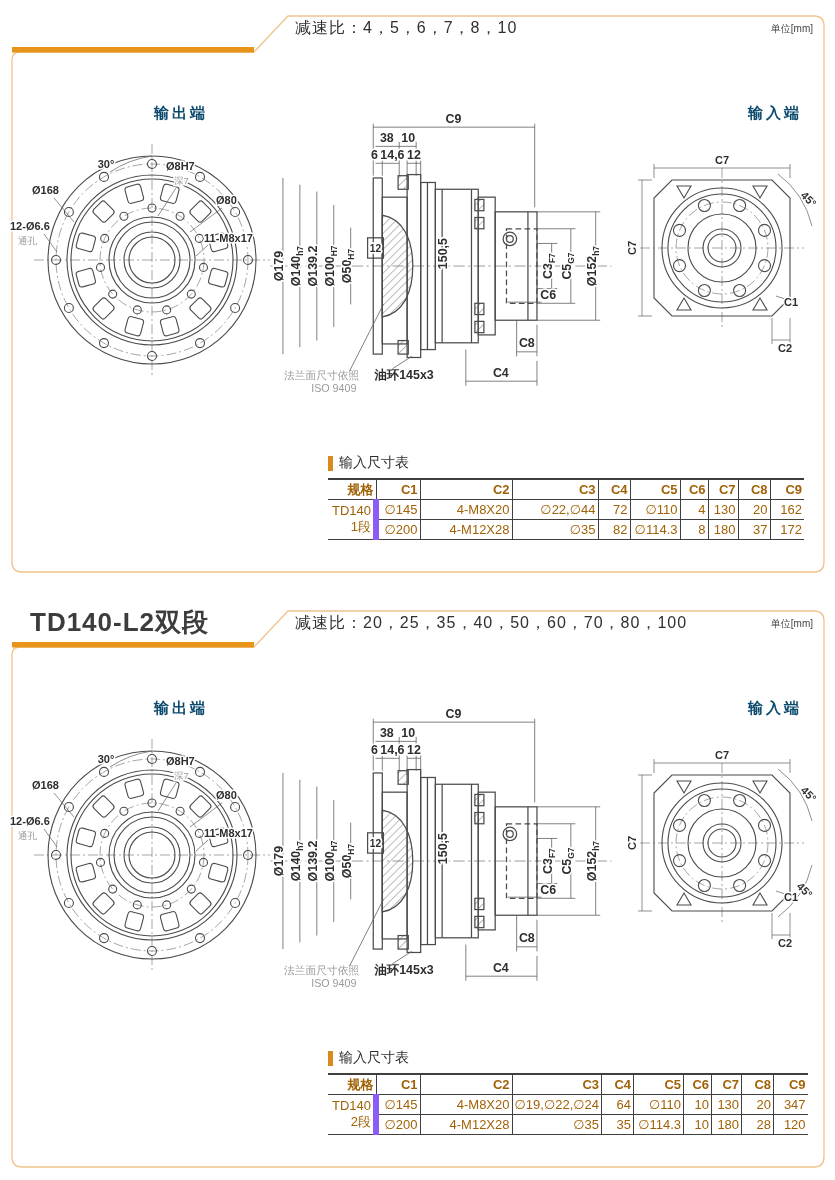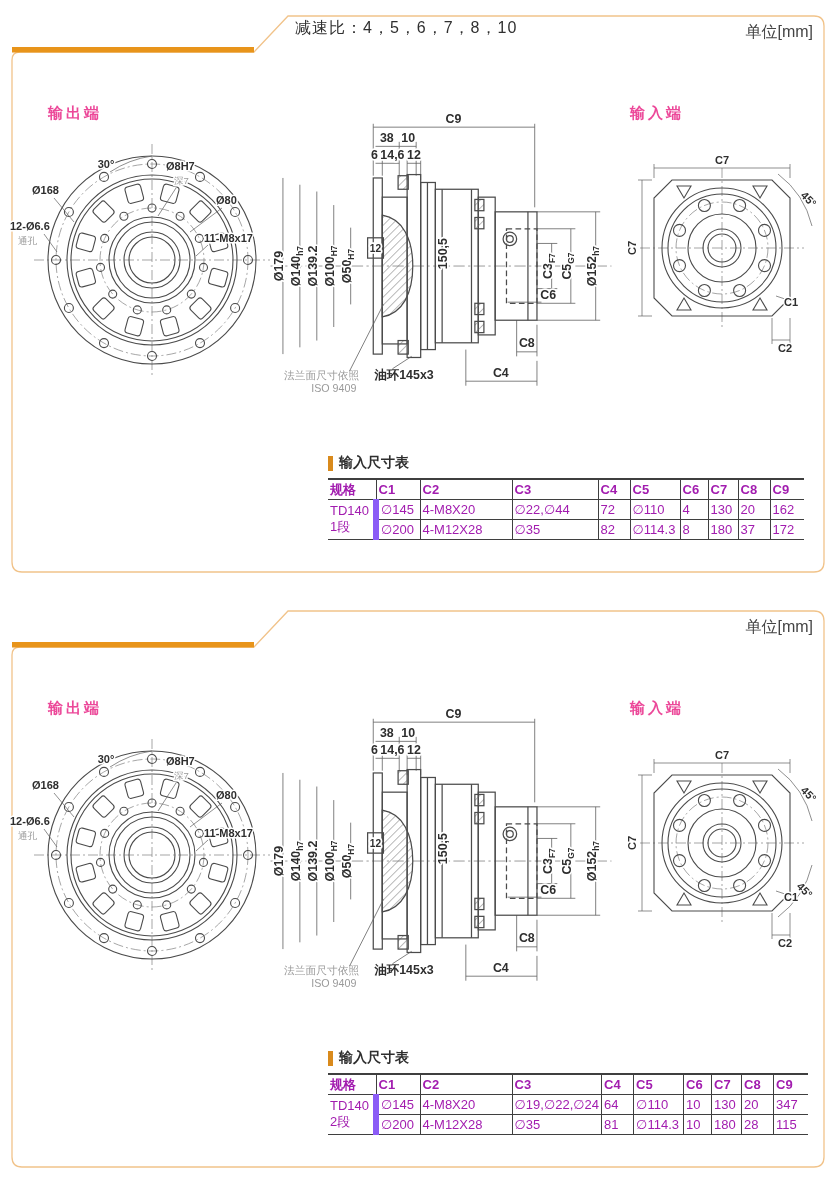--- a/index.html
+++ b/index.html
@@ -4,38 +4,38 @@
 <style>
   html,body{margin:0;padding:0}
   body{width:835px;height:1180px;background:#fff;position:relative;
        font-family:"Liberation Sans","DejaVu Sans",sans-serif;color:#2e2e2e;overflow:hidden}
   .section{position:absolute;left:0;width:835px;height:590px}
   .panel-frame{position:absolute;left:0;top:0;width:835px;height:590px}
   .frame{stroke:#F1C38A;stroke-width:1.3;fill:none}
   .bar{fill:#E8941A}
   .sec-title{position:absolute;left:30px;top:4px;font-size:26px;font-weight:bold;color:#3c3c3c;letter-spacing:1px;white-space:nowrap}
   .ratio{position:absolute;left:295px;top:12px;font-size:16px;color:#303030;letter-spacing:1px;white-space:nowrap}
-  .unit{position:absolute;right:22px;top:16px;font-size:16px;color:#444}
-  .vtitle{position:absolute;font-size:15px;font-weight:bold;color:#ec4899;letter-spacing:3px;text-align:left}
+  .unit{position:absolute;right:22px;top:16px;font-size:10px;color:#444}
+  .vtitle{position:absolute;font-size:15px;font-weight:bold;color:#0c4a6e;letter-spacing:3px;text-align:right}
   .drw{position:absolute}
   svg text{font-family:"Liberation Sans","DejaVu Sans",sans-serif}
   .lbl{font-size:11px;font-weight:bold;fill:#2e2e2e;paint-order:stroke;stroke:#fff;stroke-width:3px;stroke-linejoin:round}
   .sm{font-size:9px}
   .gray{fill:#9a9a9a;font-weight:normal;font-size:9.5px}
   .sub{font-size:7.5px}
   .dln{stroke:#4b4b4b;stroke-width:1.1;fill:none}
   .thin{stroke:#5f5f5f;stroke-width:0.7;fill:none}
   .cl{stroke:#808080;stroke-width:0.7;fill:none;stroke-dasharray:10 3 2 3}
   .ds{stroke-dasharray:5 3}
   .hln{stroke:#666;stroke-width:0.8}
   .tbl-wrap{position:absolute;left:328px;top:448px}
-  .tbl-title{display:flex;align-items:center;gap:6px;font-size:14px;font-weight:bold;color:#2e2e2e}
+  .tbl-title{display:flex;align-items:center;gap:6px;font-size:14px;font-weight:normal;color:#2e2e2e}
   .tbl-title .mark{width:5px;height:15px;background:#D98A1C}
   table{border-collapse:collapse;table-layout:fixed;margin-top:6px}
-  th,td{font-size:13px;text-align:left;height:19px;padding:0 2px;color:#a21caf;border-bottom:1px solid #3f3f3f;overflow:hidden;white-space:nowrap}
+  th,td{font-size:13px;text-align:right;height:19px;padding:0 2px;color:#a16207;border-bottom:1px solid #3f3f3f;overflow:hidden;white-space:nowrap}
   thead th{border-top:2px solid #3f3f3f;font-weight:bold}
   th+th,td+td{border-left:1px solid #3f3f3f}
   td.spec{border-right:6px solid #8b5cf6}
 </style>
 </head>
 <body>
 
 <div class="section" style="top:6px">
   <svg class="panel-frame" viewBox="0 0 835 590">
     <path class="frame" d="M254,46 L288,10 L814,10 Q824,10 824,20 L824,556 Q824,566 814,566 L22,566 Q12,566 12,556 L12,54 Q12,46 20,46 Z"></path>
@@ -324,20 +324,22 @@
       </tbody>
     </table>
   </div>
 </div>
 
 <div class="section" style="top:601px">
   <svg class="panel-frame" viewBox="0 0 835 590">
     <path class="frame" d="M254,46 L288,10 L814,10 Q824,10 824,20 L824,556 Q824,566 814,566 L22,566 Q12,566 12,556 L12,54 Q12,46 20,46 Z"></path>
     <rect class="bar" x="12" y="41" width="242" height="5.5"></rect>
   </svg>
+  <div class="sec-title">TD140-L2双段</div>
+  <div class="ratio">减速比：20，25，35，40，50，60，70，80，100</div>
   <div class="unit">单位[mm]</div>
 
   <div class="vtitle" style="left:48px;top:98px;width:160px">输出端</div>
   <svg class="drw" style="left:10px;top:124px;width:280px;height:255px" viewBox="0 0 280 255">
     <g transform="translate(142,130)">
       <line class="cl" x1="-118" y1="0" x2="118" y2="0"></line>
         <line class="cl" x1="0" y1="-116" x2="0" y2="116"></line>
       <g class="dln">
           <circle r="104"></circle>
           <circle r="85"></circle>
@@ -596,23 +598,23 @@
           <td>∅110</td>
           <td>10</td>
           <td>130</td>
           <td>20</td>
           <td>347</td>
         </tr>
         <tr>
           <td>∅200</td>
           <td>4-M12X28</td>
           <td>∅35</td>
-          <td>81</td>
+          <td>35</td>
           <td>∅114.3</td>
           <td>10</td>
           <td>180</td>
           <td>28</td>
-          <td>115</td>
+          <td>120</td>
         </tr>
       </tbody>
     </table>
   </div>
 </div>
 
 </body></html>

